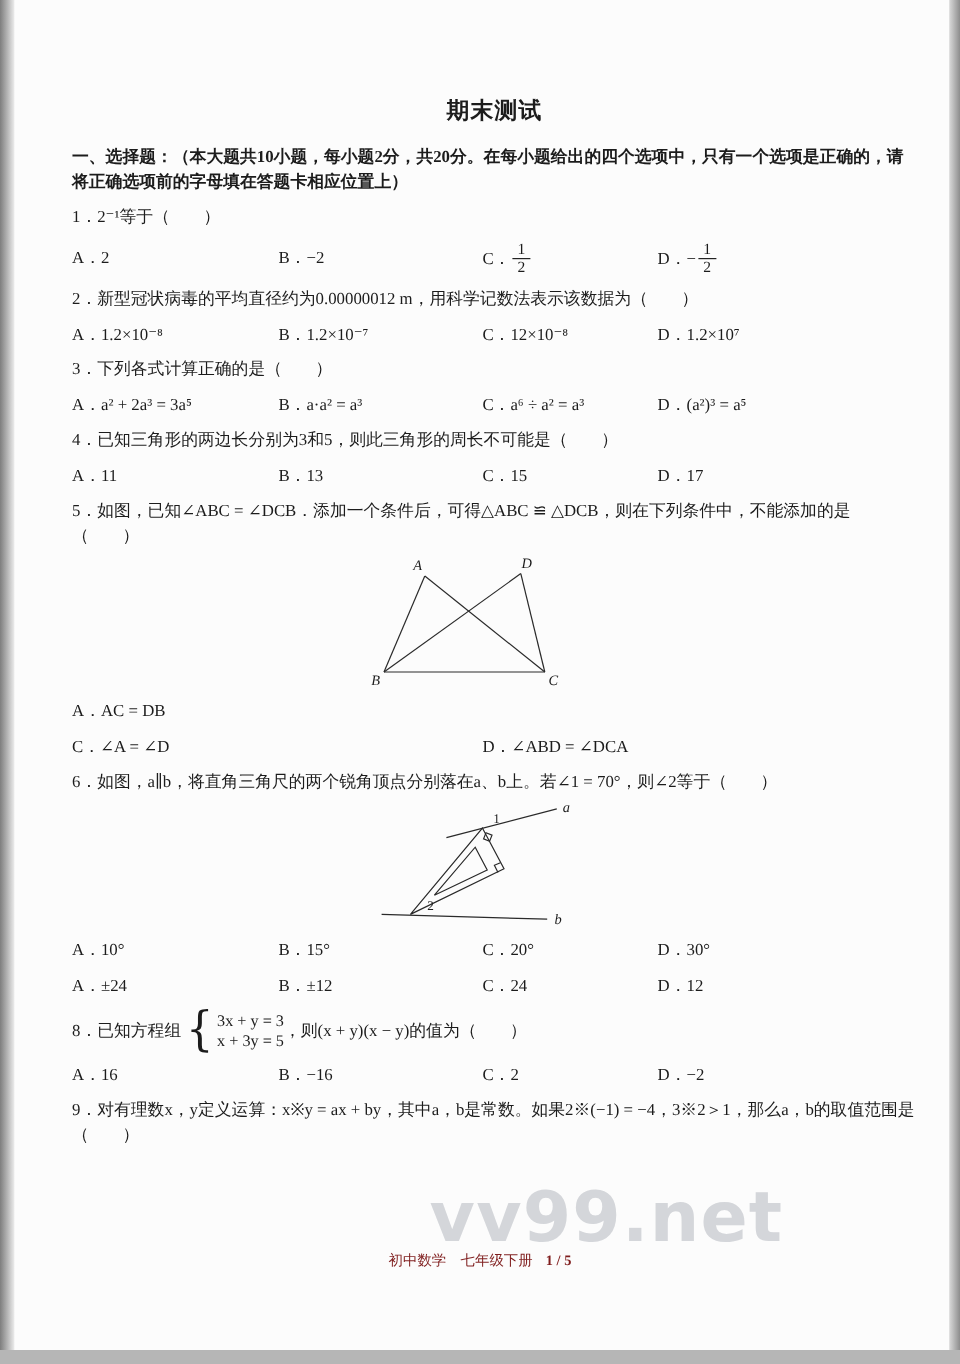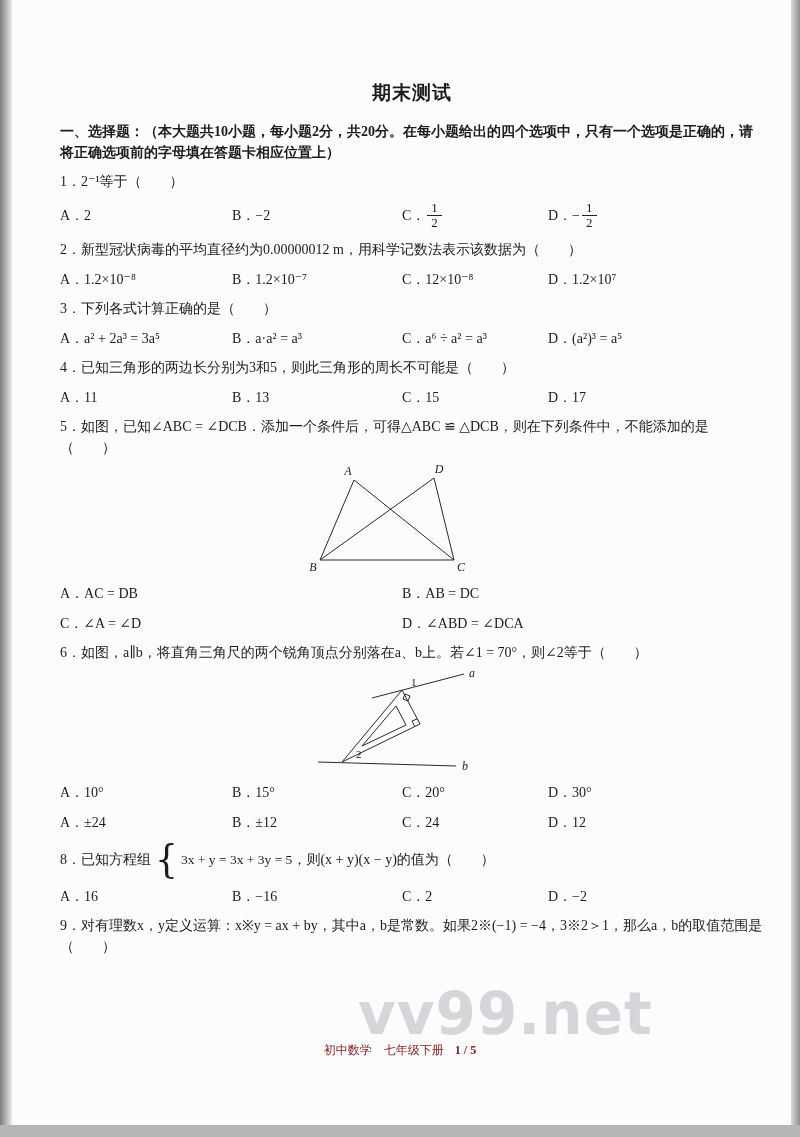--- a/index.html
+++ b/index.html
@@ -24,21 +24,21 @@
   .frac .num{border-bottom:1px solid #222;padding:0 4px;}
   .frac .den{padding:0 4px;}
   .fig5{margin:6px 0 2px 248px;}
   .fig6{margin:4px 0 2px 254px;}
   svg{display:block;}
   svg text{font-family:"Liberation Serif","DejaVu Serif",serif;font-style:italic;font-size:12px;fill:#1c1c1c;}
   svg .num-label{font-style:normal;font-size:11px;}
   .q8row{display:flex;align-items:center;margin-top:8px;}
   .brace{font-size:36px;font-weight:400;line-height:1;transform:scaleY(1.1);margin:0 3px 0 4px;
         font-family:"DejaVu Serif",serif;}
-  .sys{display:flex;flex-direction:row;font-size:13.5px;line-height:1.3;}
+  .sys{display:flex;flex-direction:column;font-size:13.5px;line-height:1.3;}
   .footer{position:absolute;left:0;right:0;top:1042px;text-align:center;font-size:12px;color:#7f1d1d;}
   .footer .pg{font-weight:bold;margin-left:8px;}
   .watermark{position:absolute;left:358px;top:980px;font-size:58px;font-weight:bold;
         color:rgba(178,183,190,0.55);font-family:"DejaVu Sans","Liberation Sans",sans-serif;
         letter-spacing:1px;pointer-events:none;}
 </style>
 </head>
 <body>
 
 <div class="page">
@@ -103,21 +103,20 @@
         <line x1="126" y1="14" x2="12" y2="96" stroke="#2a2a2a" stroke-width="1"></line>
         <line x1="126" y1="14" x2="146" y2="96" stroke="#2a2a2a" stroke-width="1"></line>
         <text x="40" y="11" text-anchor="middle">A</text>
         <text x="131" y="9" text-anchor="middle">D</text>
         <text x="5" y="107" text-anchor="middle">B</text>
         <text x="153" y="107" text-anchor="middle">C</text>
       </svg>
     </div>
     <div class="opts">
       <span class="ca">A．AC = DB</span>
-      <span class="cb">B．AB = DC</span>
     </div>
     <div class="opts">
       <span class="ca">C．∠A = ∠D</span>
       <span class="cb">D．∠ABD = ∠DCA</span>
     </div>
 
     <div class="q">6．如图，a∥b，将直角三角尺的两个锐角顶点分别落在a、b上。若∠1 = 70°，则∠2等于（　　）</div>
     <div class="fig6">
       <svg width="170" height="106" viewBox="0 0 170 106">
         <line x1="58" y1="31" x2="150" y2="7" stroke="#2a2a2a" stroke-width="1"></line>

